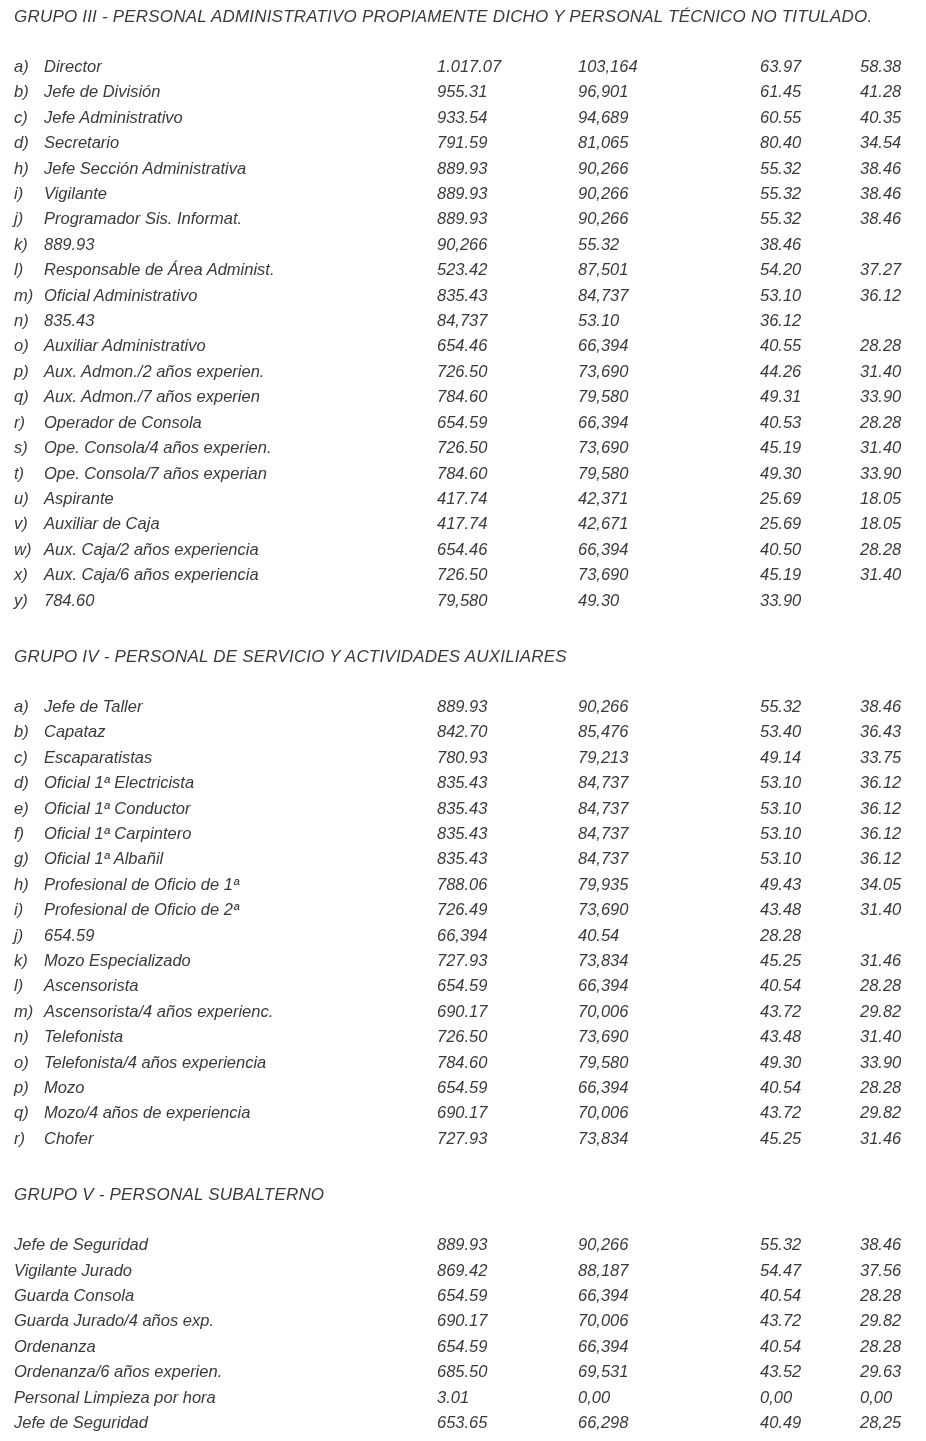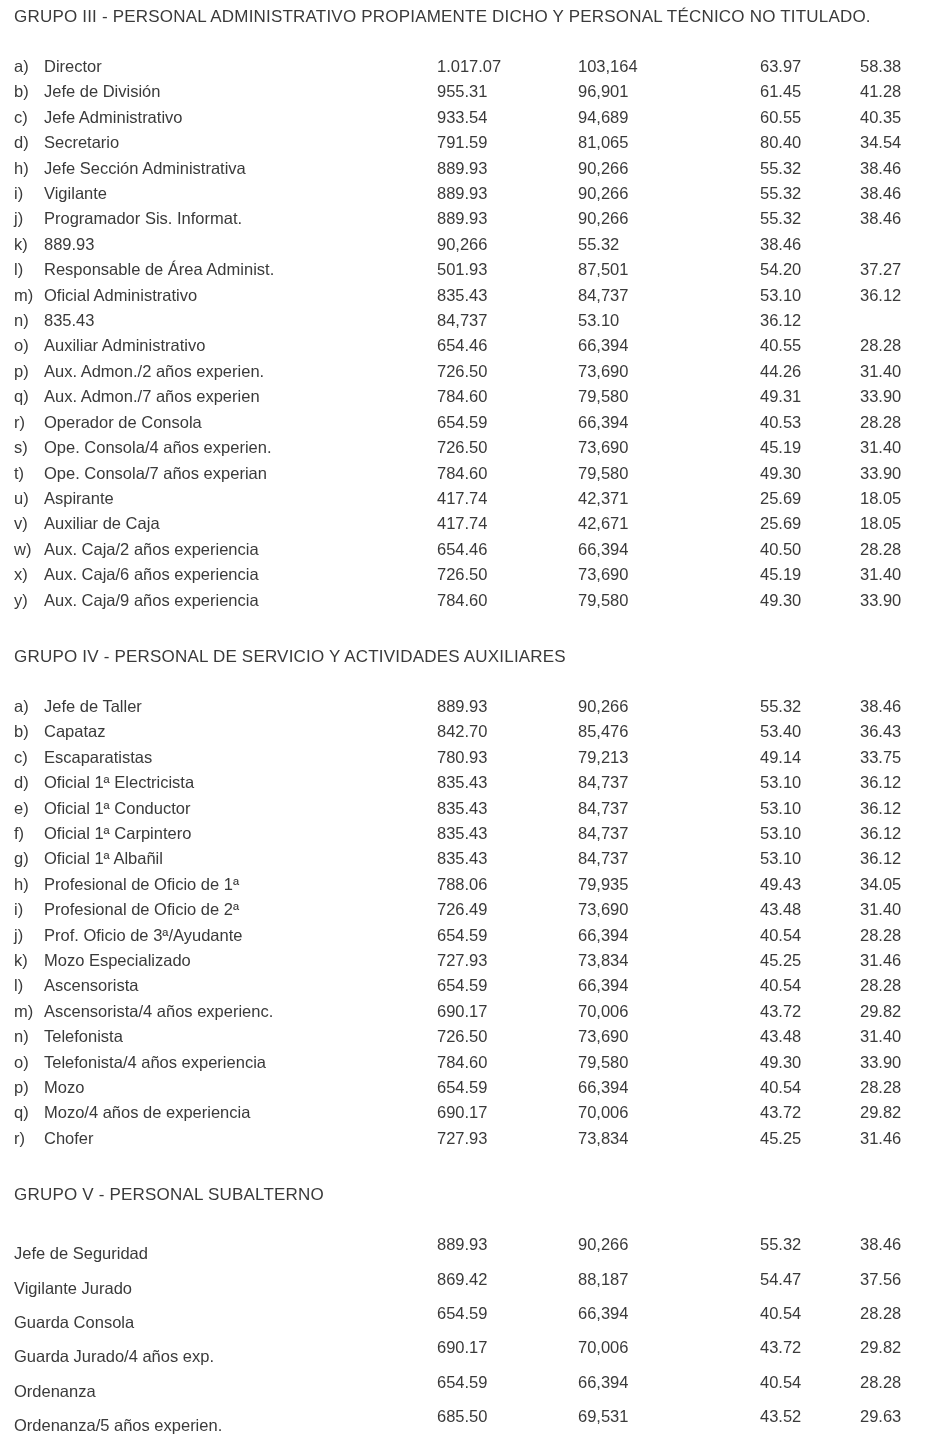--- a/index.html
+++ b/index.html
@@ -9,40 +9,40 @@
   }
   body {
     width: 926px;
     height: 1441px;
     box-sizing: border-box;
     padding: 6px 10px 0 14px;
     font-family: "Liberation Sans", sans-serif;
     color: #3a3a3a;
     overflow: hidden;
   }
-  .group-section { margin: 0; }
+  .group-section { margin: 0; font-style: italic; }
   .group-section + .group-section { margin-top: 33px; }
   .group-title {
     margin: 0 0 26px 0;
     font-size: 17px;
     line-height: 22px;
     font-weight: 400;
     letter-spacing: 0.2px;
     white-space: nowrap;
   }
   .rows { display: block; }
   .row {
     display: grid;
     grid-template-columns: 30px 393px 141px 182px 100px 1fr;
     line-height: 25.4px;
     font-size: 16.5px;
     white-space: nowrap;
   }
   .cell { display: block; text-align: left; }
-  .row.no-letter .name { grid-column: 1 / 3; margin-top: 9px; }
+  .row.no-letter .name { grid-column: 1 / 3; }
 </style>
 </head>
 <body style="background: rgb(255, 255, 255); color: rgb(58, 58, 58);">
 
 <div id="doc" class="doc">
     <section class="group-section">
     <h2 class="group-title">GRUPO III - PERSONAL ADMINISTRATIVO PROPIAMENTE DICHO Y PERSONAL TÉCNICO NO TITULADO.</h2>
     <div class="rows">
         <div class="row">
     <span class="cell letter">a)</span>
@@ -103,21 +103,21 @@
         <div class="row">
     <span class="cell letter">k)</span>
     <span class="cell v v1">889.93</span>
     <span class="cell v v2">90,266</span>
     <span class="cell v v3">55.32</span>
     <span class="cell v v4">38.46</span>
   </div>
         <div class="row">
     <span class="cell letter">l)</span>
     <span class="cell name">Responsable de Área Administ.</span>
-    <span class="cell v v1">501.93</span>
+    <span class="cell v v1">523.42</span>
     <span class="cell v v2">87,501</span>
     <span class="cell v v3">54.20</span>
     <span class="cell v v4">37.27</span>
   </div>
         <div class="row">
     <span class="cell letter">m)</span>
     <span class="cell name">Oficial Administrativo</span>
     <span class="cell v v1">835.43</span>
     <span class="cell v v2">84,737</span>
     <span class="cell v v3">53.10</span>
@@ -205,21 +205,20 @@
         <div class="row">
     <span class="cell letter">x)</span>
     <span class="cell name">Aux. Caja/6 años experiencia</span>
     <span class="cell v v1">726.50</span>
     <span class="cell v v2">73,690</span>
     <span class="cell v v3">45.19</span>
     <span class="cell v v4">31.40</span>
   </div>
         <div class="row">
     <span class="cell letter">y)</span>
-    <span class="cell name">Aux. Caja/9 años experiencia</span>
     <span class="cell v v1">784.60</span>
     <span class="cell v v2">79,580</span>
     <span class="cell v v3">49.30</span>
     <span class="cell v v4">33.90</span>
   </div>
       </div>
   </section>
     <section class="group-section">
     <h2 class="group-title">GRUPO IV - PERSONAL DE SERVICIO Y ACTIVIDADES AUXILIARES</h2>
     <div class="rows">
@@ -290,21 +289,20 @@
         <div class="row">
     <span class="cell letter">i)</span>
     <span class="cell name">Profesional de Oficio de 2ª</span>
     <span class="cell v v1">726.49</span>
     <span class="cell v v2">73,690</span>
     <span class="cell v v3">43.48</span>
     <span class="cell v v4">31.40</span>
   </div>
         <div class="row">
     <span class="cell letter">j)</span>
-    <span class="cell name">Prof. Oficio de 3ª/Ayudante</span>
     <span class="cell v v1">654.59</span>
     <span class="cell v v2">66,394</span>
     <span class="cell v v3">40.54</span>
     <span class="cell v v4">28.28</span>
   </div>
         <div class="row">
     <span class="cell letter">k)</span>
     <span class="cell name">Mozo Especializado</span>
     <span class="cell v v1">727.93</span>
     <span class="cell v v2">73,834</span>
@@ -407,21 +405,21 @@
         <div class="row no-letter">
 
     <span class="cell name">Ordenanza</span>
     <span class="cell v v1">654.59</span>
     <span class="cell v v2">66,394</span>
     <span class="cell v v3">40.54</span>
     <span class="cell v v4">28.28</span>
   </div>
         <div class="row no-letter">
 
-    <span class="cell name">Ordenanza/5 años experien.</span>
+    <span class="cell name">Ordenanza/6 años experien.</span>
     <span class="cell v v1">685.50</span>
     <span class="cell v v2">69,531</span>
     <span class="cell v v3">43.52</span>
     <span class="cell v v4">29.63</span>
   </div>
         <div class="row no-letter">
 
     <span class="cell name">Personal Limpieza por hora</span>
     <span class="cell v v1">3.01</span>
     <span class="cell v v2">0,00</span>

